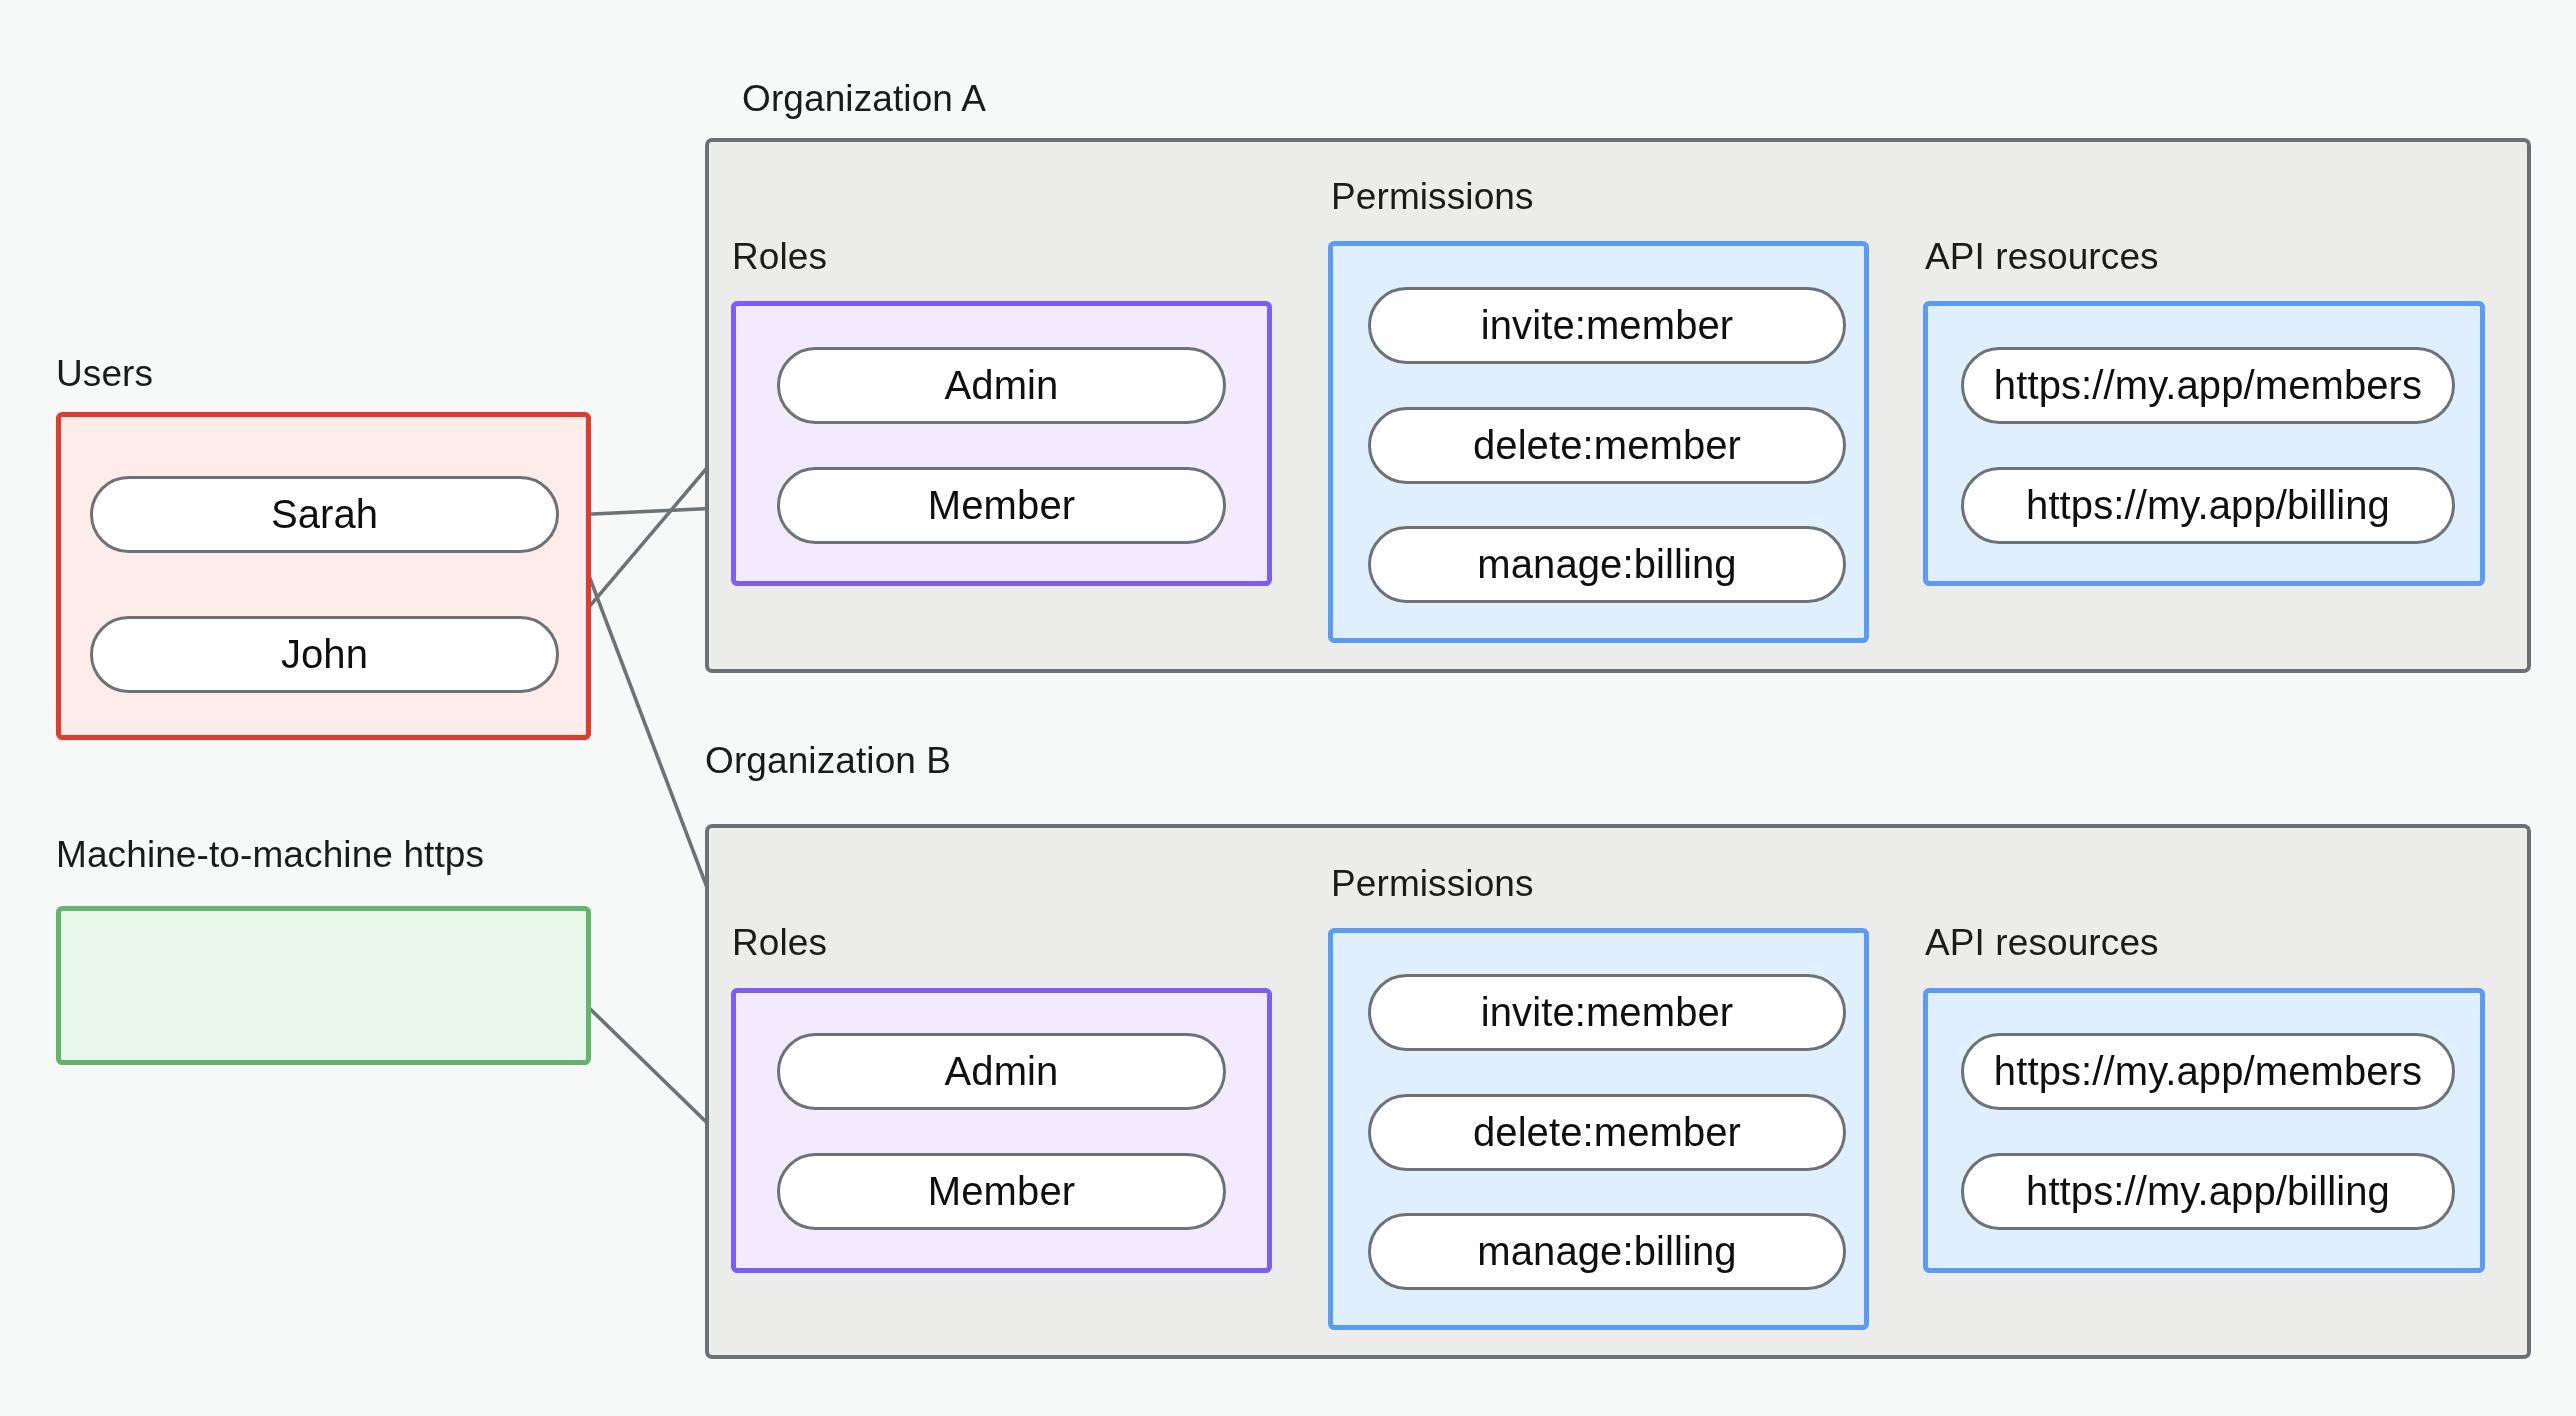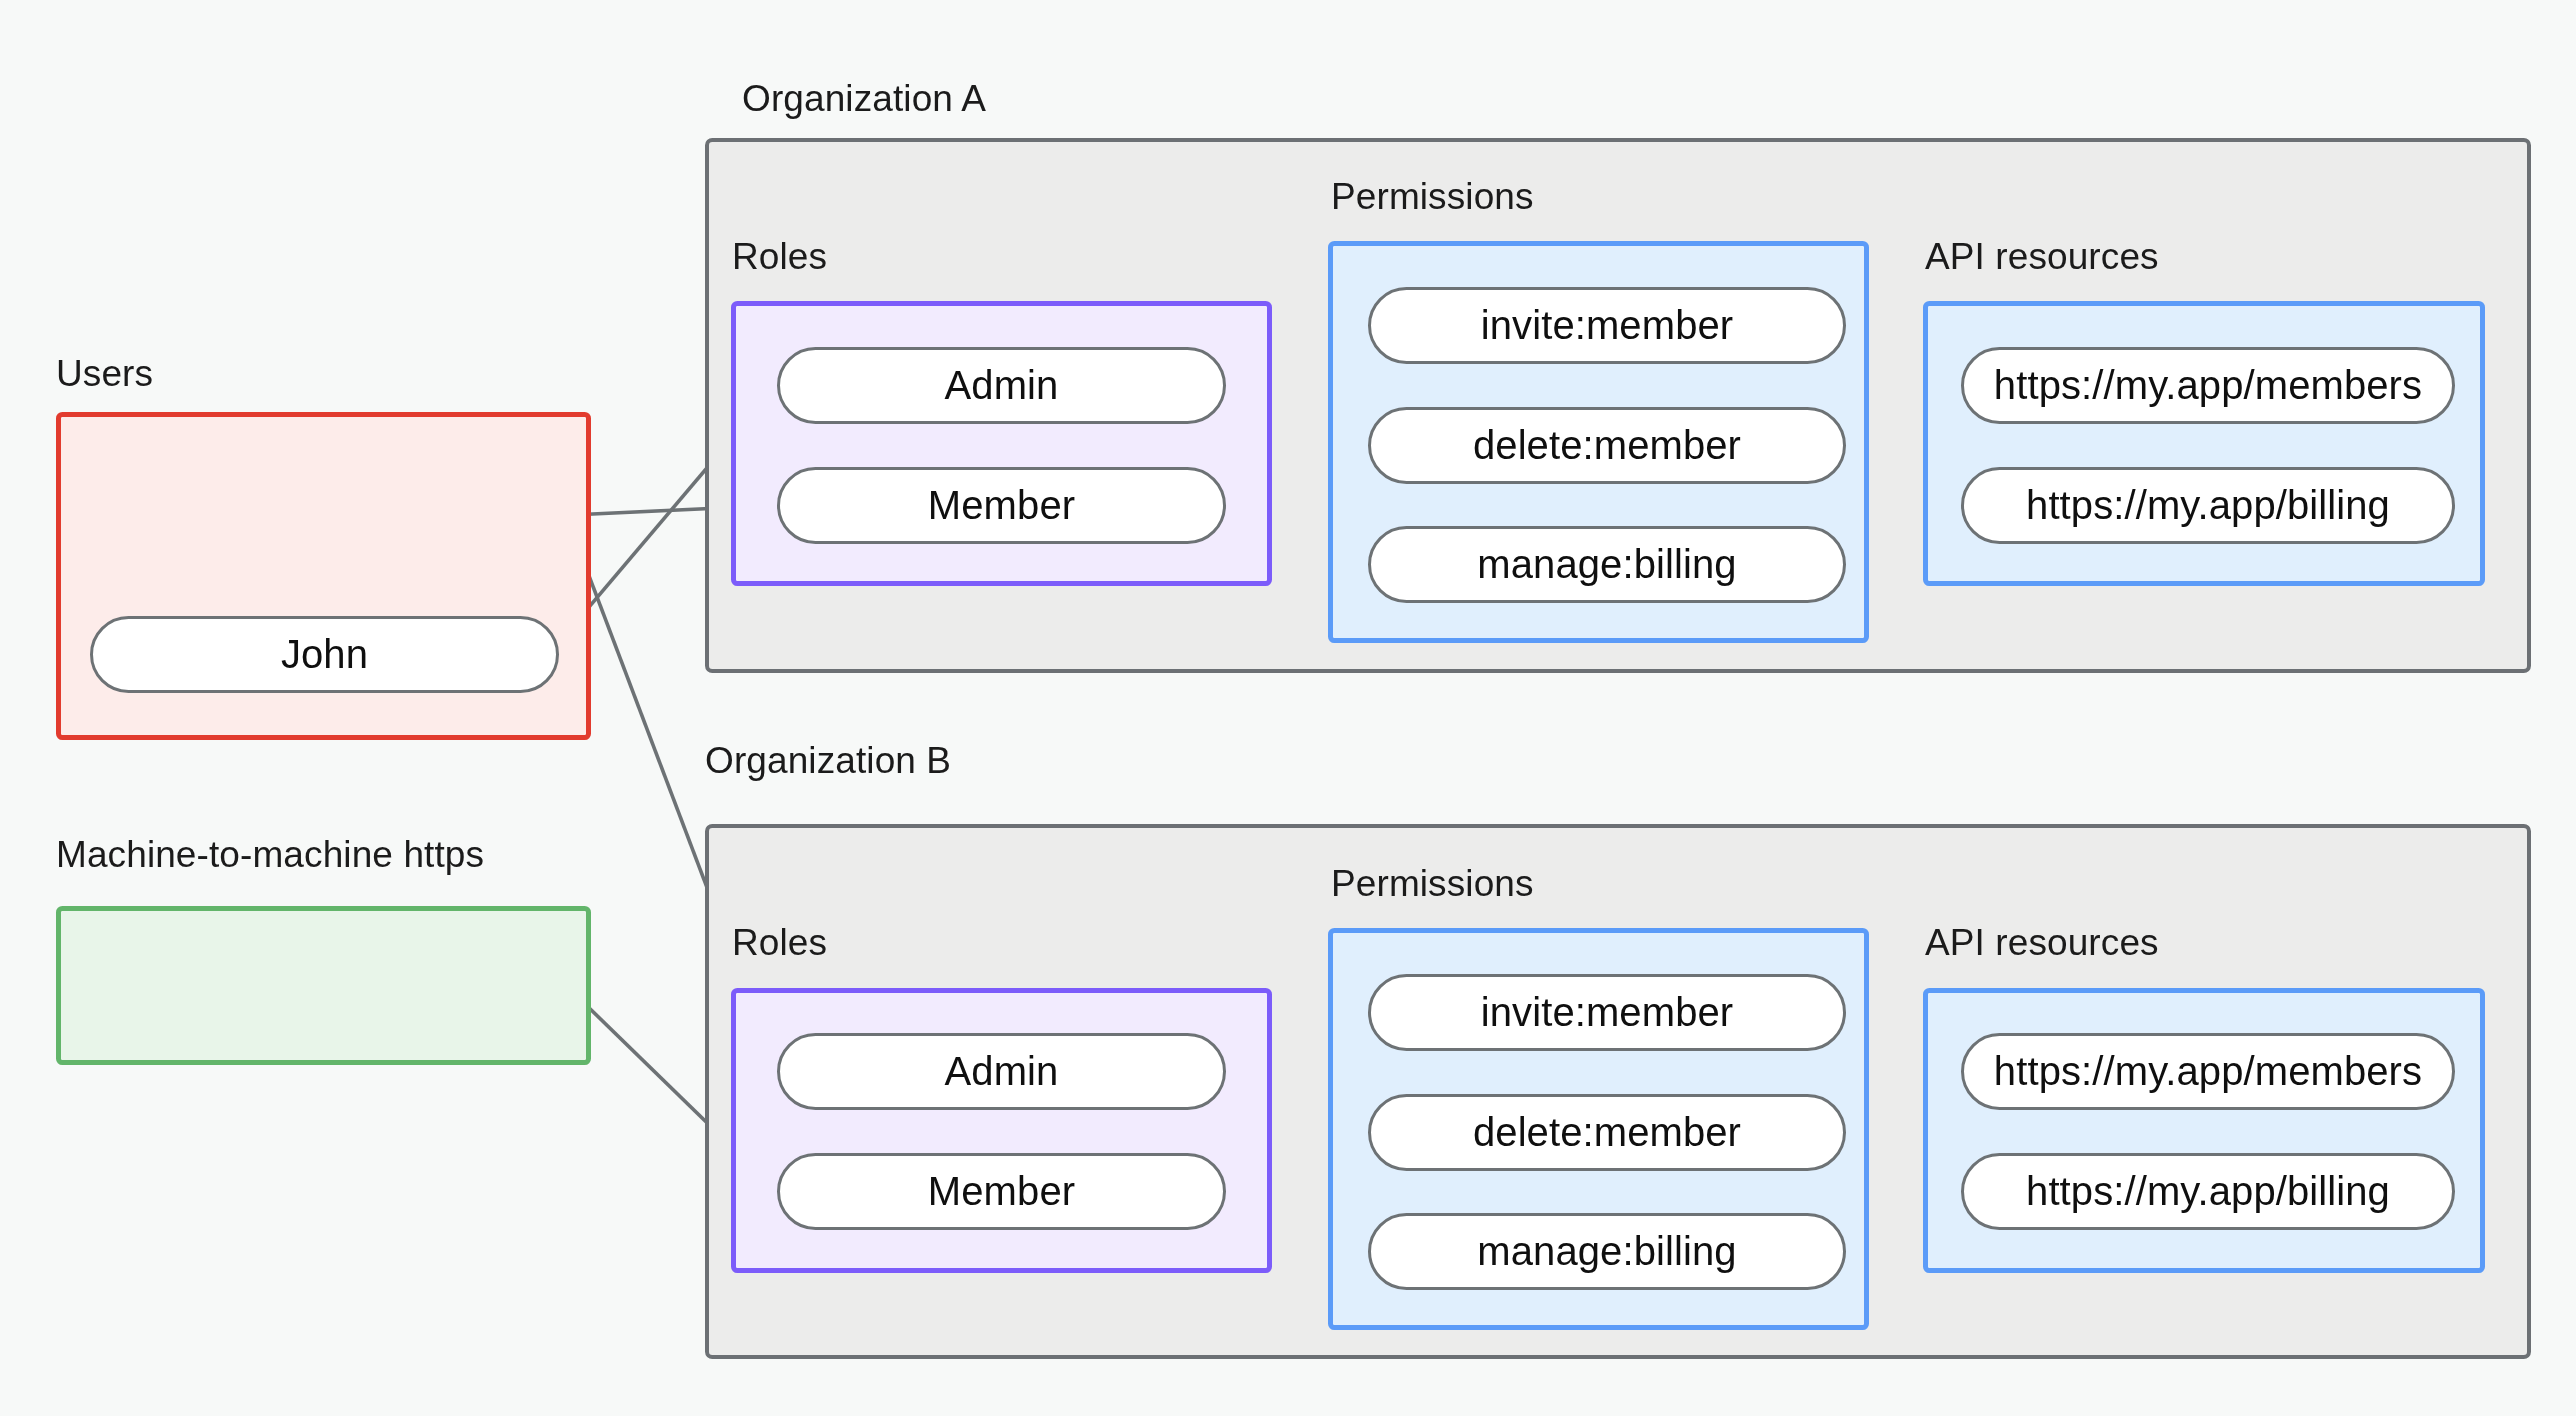--- a/index.html
+++ b/index.html
@@ -190,20 +190,21 @@
   <div class="pill" style="left:1368px; top:1094px; width:478px; height:77px;">delete:member</div>
   <div class="pill" style="left:1368px; top:1213px; width:478px; height:77px;">manage:billing</div>
 
   <div class="pill" style="left:1961px; top:1033px; width:494px; height:77px;">https://my.app/members</div>
   <div class="pill" style="left:1961px; top:1153px; width:494px; height:77px;">https://my.app/billing</div>
 
   <div class="caption" style="left:56px; top:355px;">Users</div>
 
   <div class="group users" style="left:56px; top:412px; width:535px; height:328px;"></div>
 
+  <div class="pill" style="left:90px; top:476px; width:469px; height:77px;">Sarah</div>
   <div class="pill" style="left:90px; top:595px; width:469px; height:77px;margin-top:21px;">John</div>
 
   <div class="caption" style="left:56px; top:836px;">Machine-to-machine https</div>
 
   <div class="group m2m" style="left:56px; top:906px; width:535px; height:159px;"></div>
 
 
 </div>
 
 

